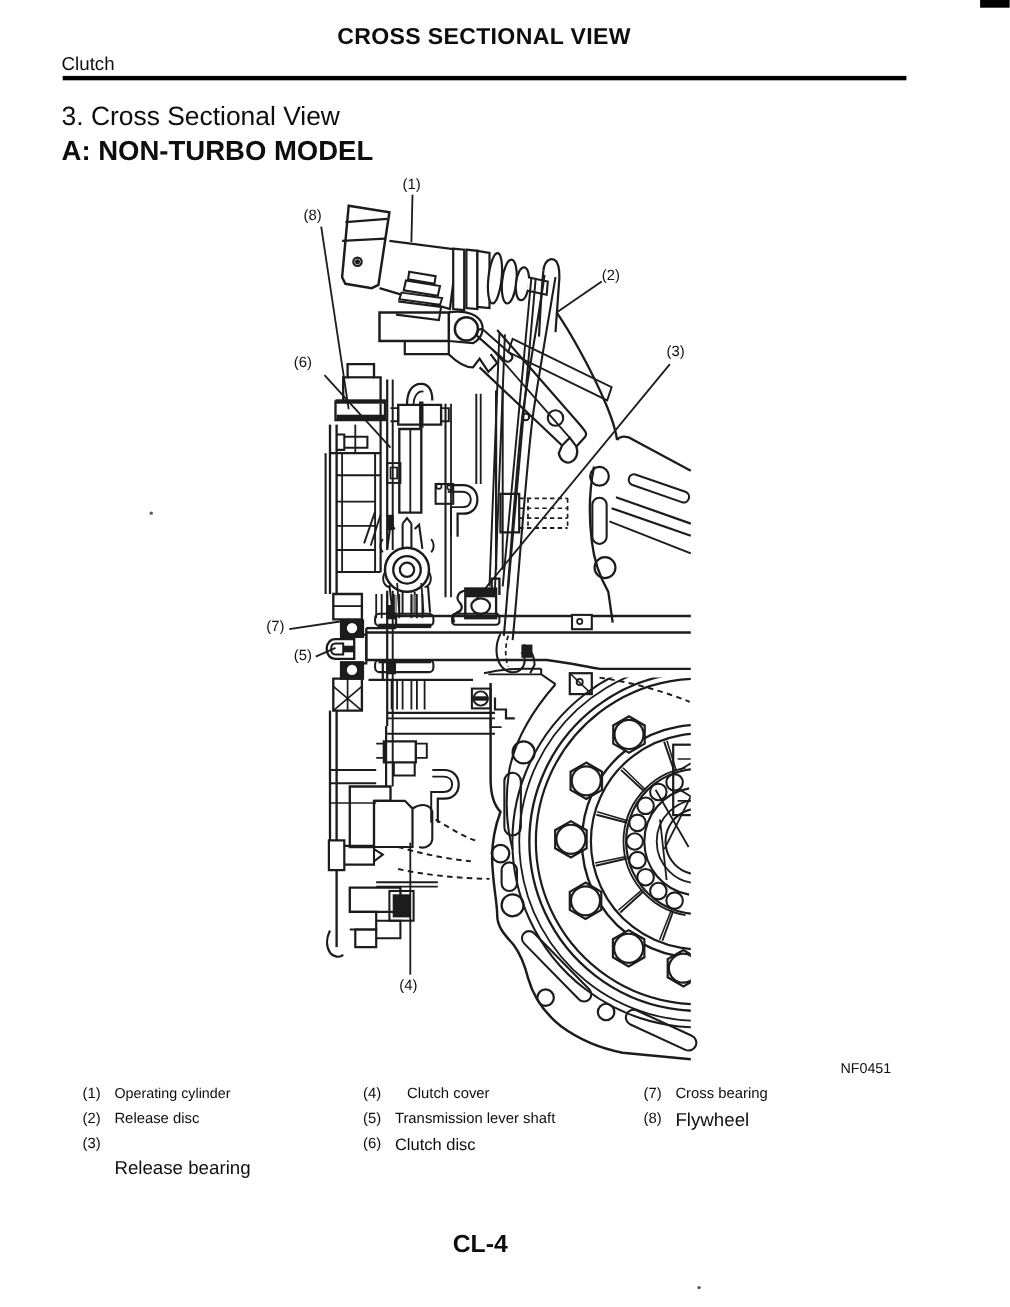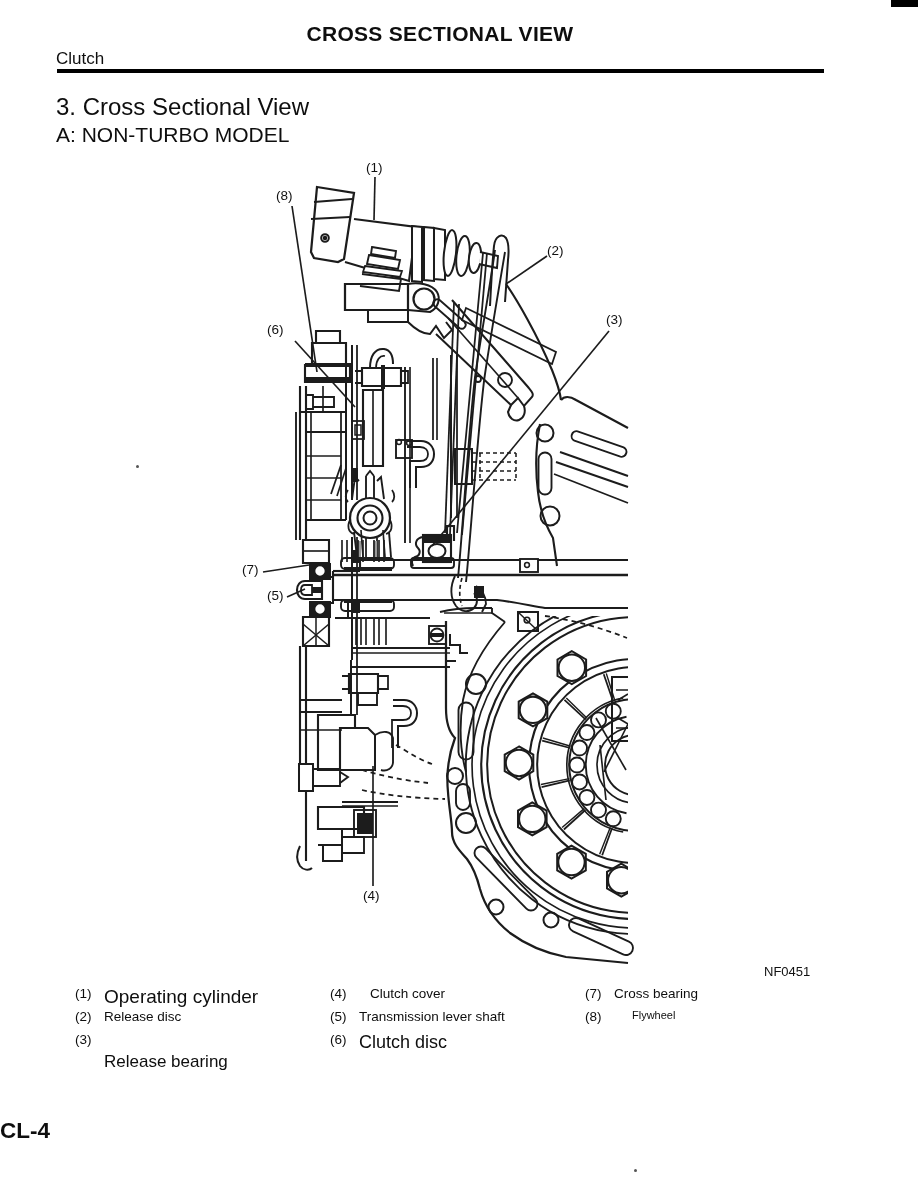--- a/index.html
+++ b/index.html
@@ -2,21 +2,21 @@
 <html><head><meta charset="utf-8"><style>
 html,body{margin:0;padding:0;background:#fff;width:918px;height:1188px;overflow:hidden}
 body{font-family:"Liberation Sans",sans-serif;color:#0e0e0e;position:relative}
 .abs{position:absolute}
 </style></head><body>
 <div class="abs" style="left:891px;top:0;width:27px;height:6.5px;background:#000"></div>
 <div class="abs" style="left:-19px;top:22px;width:918px;text-align:center;font-size:21px;font-weight:bold;letter-spacing:0.3px">CROSS SECTIONAL VIEW</div>
 <div class="abs" style="left:56px;top:49px;font-size:17px">Clutch</div>
 <div class="abs" style="left:57px;top:69px;width:767px;height:4px;background:#000"></div>
 <div class="abs" style="left:56px;top:93px;font-size:24px;font-weight:normal">3. Cross Sectional View</div>
-<div class="abs" style="left:56px;top:122.5px;font-size:21px;font-weight:normal">A: NON-TURBO MODEL</div>
+<div class="abs" style="left:56px;top:122.5px;font-size:25px;font-weight:bold">A: NON-TURBO MODEL</div>
 <svg class="abs" style="left:0;top:0" width="918" height="1188" viewBox="0 0 918 1188">
 <defs>
       <clipPath id="clipR">
         <rect x="330" y="616" width="298" height="350"></rect>
       </clipPath>
     </defs>
 <polyline points="354,219 416,227 409,281 345,262" fill="#fff" stroke="#1c1c1c" stroke-width="2.12"></polyline>
 <polygon points="412,226 422,227 422,282 412,281" fill="#fff" stroke="#1c1c1c" stroke-width="2.01"></polygon>
 <polygon points="424,227 434,228 434,281 424,280" fill="#fff" stroke="#1c1c1c" stroke-width="2.01"></polygon>
 <polygon points="434,228 445,230 445,280 434,279" fill="#fff" stroke="#1c1c1c" stroke-width="2.01"></polygon>
@@ -316,29 +316,29 @@
 <line x1="609" y1="331" x2="432" y2="546" stroke="#1c1c1c" stroke-width="1.65"></line>
 <text x="242" y="564" font-size="13.5" font-family="Liberation Sans, sans-serif" fill="#111" dominant-baseline="hanging">(7)</text>
 <line x1="263" y1="572" x2="309" y2="565" stroke="#1c1c1c" stroke-width="1.65"></line>
 <text x="267" y="590" font-size="13.5" font-family="Liberation Sans, sans-serif" fill="#111" dominant-baseline="hanging">(5)</text>
 <line x1="287" y1="597" x2="305" y2="589" stroke="#1c1c1c" stroke-width="1.65"></line>
 <text x="363" y="890" font-size="13.5" font-family="Liberation Sans, sans-serif" fill="#111" dominant-baseline="hanging">(4)</text>
 <line x1="373" y1="886" x2="373" y2="766" stroke="#1c1c1c" stroke-width="1.65"></line>
 <text x="764" y="966" font-size="13" font-family="Liberation Sans, sans-serif" fill="#111" dominant-baseline="hanging">NF0451</text>
 </svg>
 <div class="abs" style="left:75px;top:986px;font-size:13.5px">(1)</div>
-<div class="abs" style="left:104px;top:986px;font-size:19px">Operating cylinder</div>
+<div class="abs" style="left:104px;top:986px;font-size:13px">Operating cylinder</div>
 <div class="abs" style="left:75px;top:1009px;font-size:13.5px">(2)</div>
 <div class="abs" style="left:104px;top:1009px;font-size:13.5px">Release disc</div>
 <div class="abs" style="left:75px;top:1032px;font-size:13.5px">(3)</div>
 <div class="abs" style="left:104px;top:1052px;font-size:17px">Release bearing</div>
 <div class="abs" style="left:330px;top:986px;font-size:13.5px">(4)</div>
 <div class="abs" style="left:370px;top:986px;font-size:13.5px">Clutch cover</div>
 <div class="abs" style="left:330px;top:1009px;font-size:13.5px">(5)</div>
 <div class="abs" style="left:359px;top:1009px;font-size:13.5px">Transmission lever shaft</div>
 <div class="abs" style="left:330px;top:1032px;font-size:13.5px">(6)</div>
-<div class="abs" style="left:359px;top:1032px;font-size:18px">Clutch disc</div>
+<div class="abs" style="left:359px;top:1032px;font-size:15px">Clutch disc</div>
 <div class="abs" style="left:585px;top:986px;font-size:13.5px">(7)</div>
 <div class="abs" style="left:614px;top:986px;font-size:13.5px">Cross bearing</div>
 <div class="abs" style="left:585px;top:1009px;font-size:13.5px">(8)</div>
-<div class="abs" style="left:632px;top:1009px;font-size:11px">Flywheel</div>
-<div class="abs" style="left:0;top:1118px;width:873px;font-size:22.5px;font-weight:bold">CL-4</div>
+<div class="abs" style="left:614px;top:1009px;font-size:17px">Flywheel</div>
+<div class="abs" style="left:0;top:1118px;width:873px;text-align:center;font-size:22.5px;font-weight:bold">CL-4</div>
 <div class="abs" style="left:634px;top:1169px;width:3px;height:3px;background:#555;border-radius:50%"></div>
 <div class="abs" style="left:136px;top:465px;width:3px;height:3px;background:#555;border-radius:50%"></div>
 </body></html>

